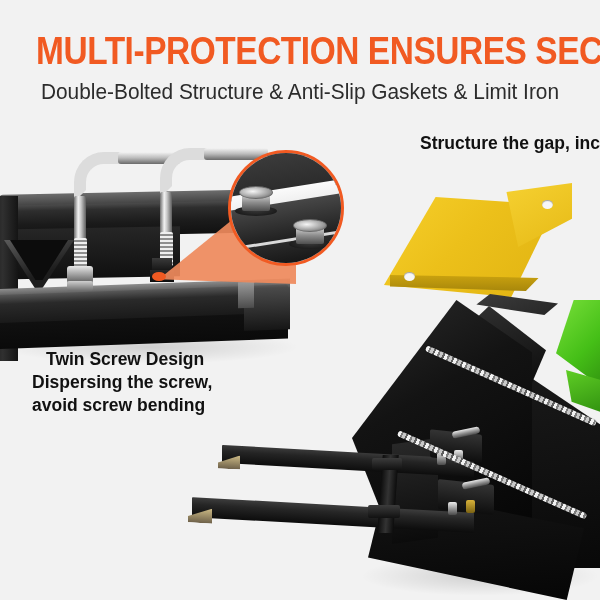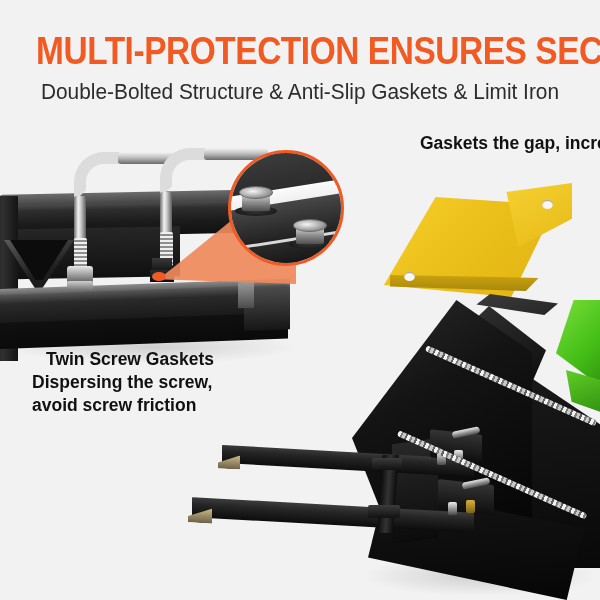--- a/index.html
+++ b/index.html
@@ -435,21 +435,21 @@
       <div class="crown"></div>
     </div>
     <div class="zoom-nut" id="zoom-nut-b">
       <div class="washer"></div>
       <div class="body"></div>
       <div class="crown"></div>
     </div>
   </div>
 
   <div class="callout" id="callout-friction">
-    <span class="l1">Gaskets the gap,</span>
+    <span class="l1">Structure the gap,</span>
     <span class="l2">increasing friction</span>
   </div>
 
   <div class="art" id="limit-iron">
     <div class="face"></div>
     <div class="flange"></div>
     <div class="edge"></div>
     <div class="hole h1"></div>
     <div class="hole h2"></div>
   </div>
@@ -481,18 +481,18 @@
   <div class="lever" id="lever-b"></div>
   <div class="boltpin" id="pin-a1"></div>
   <div class="boltpin" id="pin-a2"></div>
   <div class="boltpin" id="pin-b1"></div>
   <div class="boltpin" id="pin-b2"></div>
 
   <div class="chain" id="chain-top"></div>
   <div class="chain" id="chain-bot"></div>
 
   <div class="callout" id="callout-twinscrew">
-    <span class="l1">Twin Screw Gaskets</span>
+    <span class="l1">Twin Screw Design</span>
     <span>Dispersing the screw,</span><br>
-    <span>avoid screw friction</span>
+    <span>avoid screw bending</span>
   </div>
 
 </div>
 
 </body></html>

